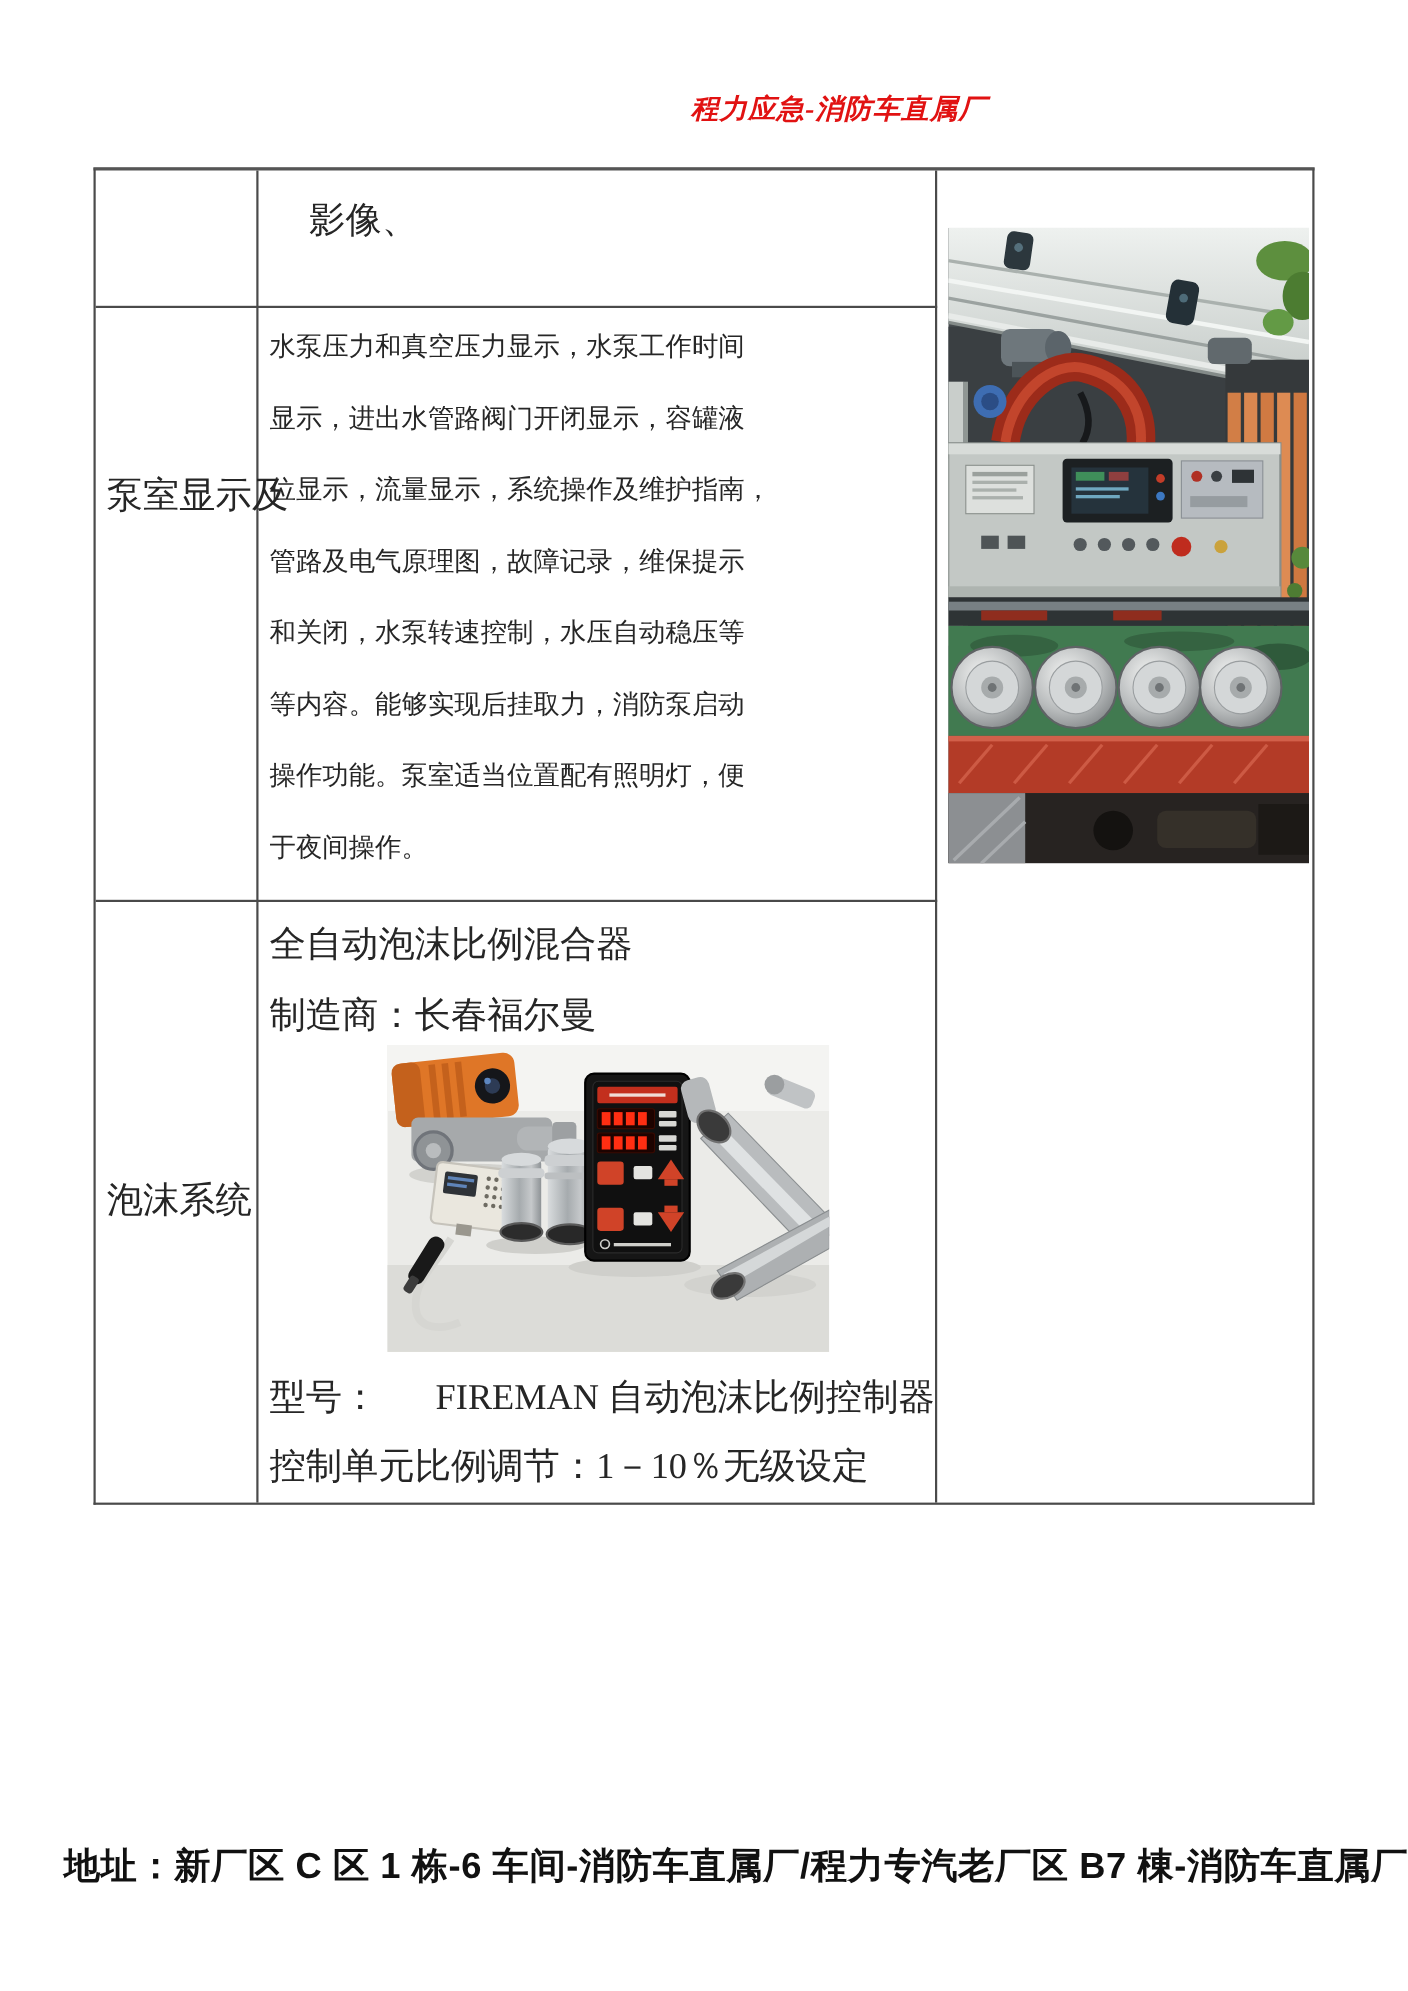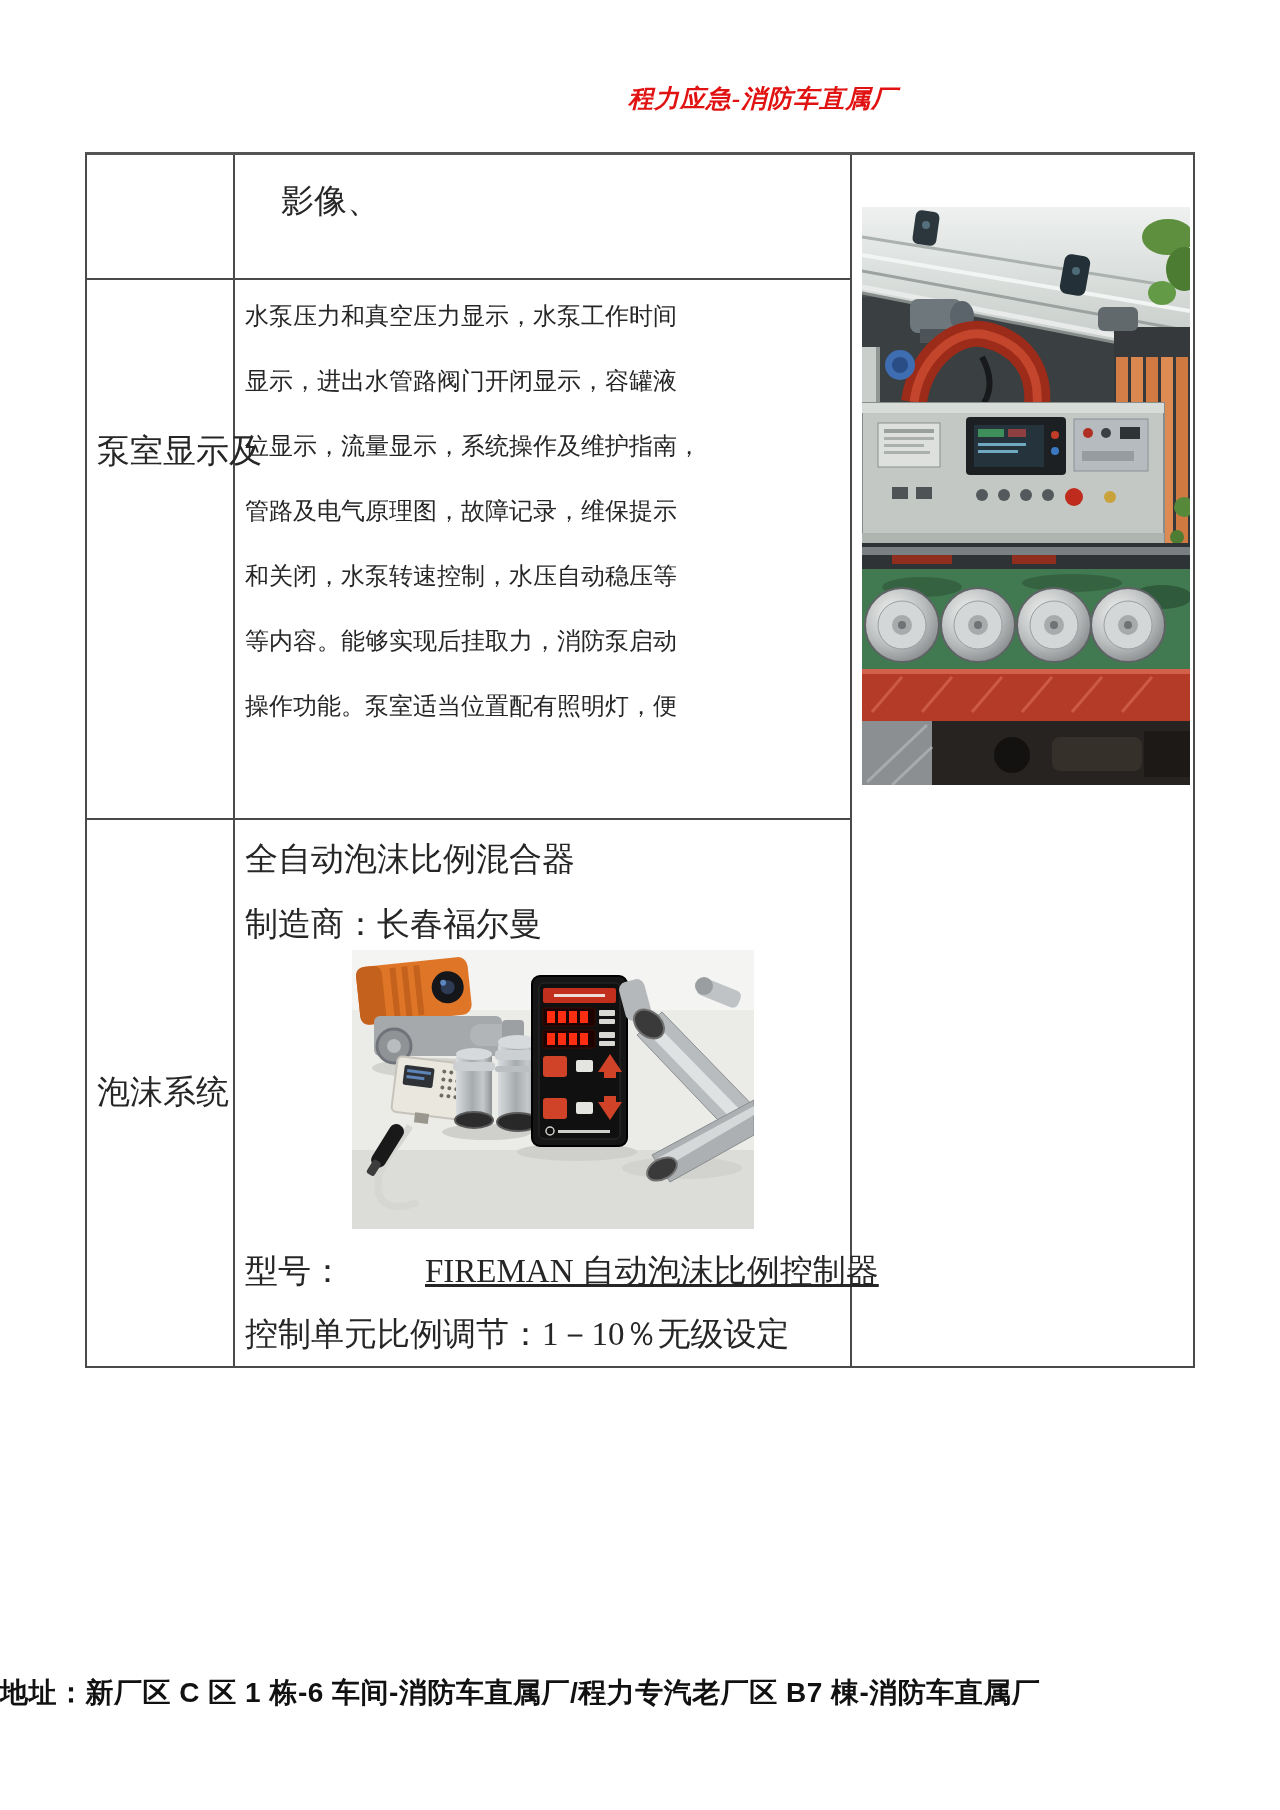--- a/index.html
+++ b/index.html
@@ -24,29 +24,29 @@
   .h2{left:0;top:663px;width:765px;height:2px;}
   .cellTxt{position:absolute;font-size:33px;line-height:65px;white-space:nowrap;color:#262626;}
   .row1-text{left:158px;top:14px;margin-left:36px;}
   .row2-label{left:10px;top:264px;}
   .row2-body{left:158px;top:129px;width:600px;}
   .row2-body .line{height:65px;line-height:65px;font-size:24px;white-space:nowrap;}
   .row3-label{left:10px;top:905px;}
   .r3l1{left:158px;top:672px;}
   .r3l2{left:158px;top:737px;}
   .r3model{left:158px;top:1084px;}
-  .r3model .val{margin-left:81px;text-decoration:underline;}
+  .r3model .val{margin-left:52px;}
   .r3l4{left:158px;top:1147px;}
   .photo{position:absolute;overflow:hidden;}
   .pump-photo{left:775px;top:52px;width:328px;height:578px;}
   .foam-photo{left:265px;top:795px;width:402px;height:279px;}
   .footer{
-    position:absolute;left:0;top:1674px;width:100%;text-align:left;
+    position:absolute;left:0;top:1674px;width:100%;text-align:right;
     font-family:"Liberation Sans","DejaVu Sans",sans-serif;
-    font-weight:bold;font-size:28px;color:#111;letter-spacing:0.5px;
+    font-weight:bold;font-size:33px;color:#111;letter-spacing:0.5px;
   }
 </style>
 </head>
 <body>
 
 <div class="brand">程力应急-消防车直属厂</div>
 
 <div class="tbl">
   <div class="vline v1"></div>
   <div class="vline v2"></div>
@@ -60,20 +60,21 @@
   </div>
 
   <div class="cellTxt row2-body">
     <div class="line">水泵压力和真空压力显示，水泵工作时间</div>
     <div class="line">显示，进出水管路阀门开闭显示，容罐液</div>
     <div class="line">位显示，流量显示，系统操作及维护指南，</div>
     <div class="line">管路及电气原理图，故障记录，维保提示</div>
     <div class="line">和关闭，水泵转速控制，水压自动稳压等</div>
     <div class="line">等内容。能够实现后挂取力，消防泵启动</div>
     <div class="line">操作功能。泵室适当位置配有照明灯，便</div>
+    <div class="line">于夜间操作。</div>
   </div>
 
   <div class="cellTxt row3-label">泡沫系统</div>
 
   <div class="cellTxt r3l1">全自动泡沫比例混合器</div>
   <div class="cellTxt r3l2">制造商：长春福尔曼</div>
   <div class="cellTxt r3model">
     <span>型号：</span><span class="val">FIREMAN 自动泡沫比例控制器</span>
   </div>
   <div class="cellTxt r3l4">控制单元比例调节：1－10％无级设定</div>

